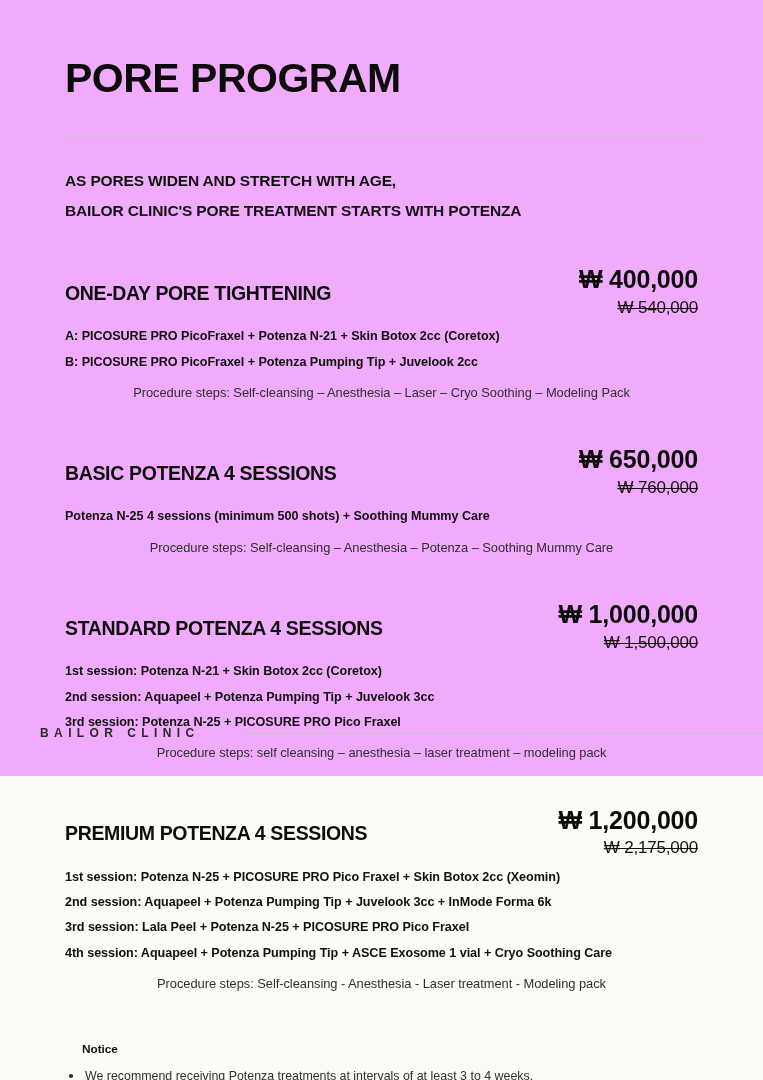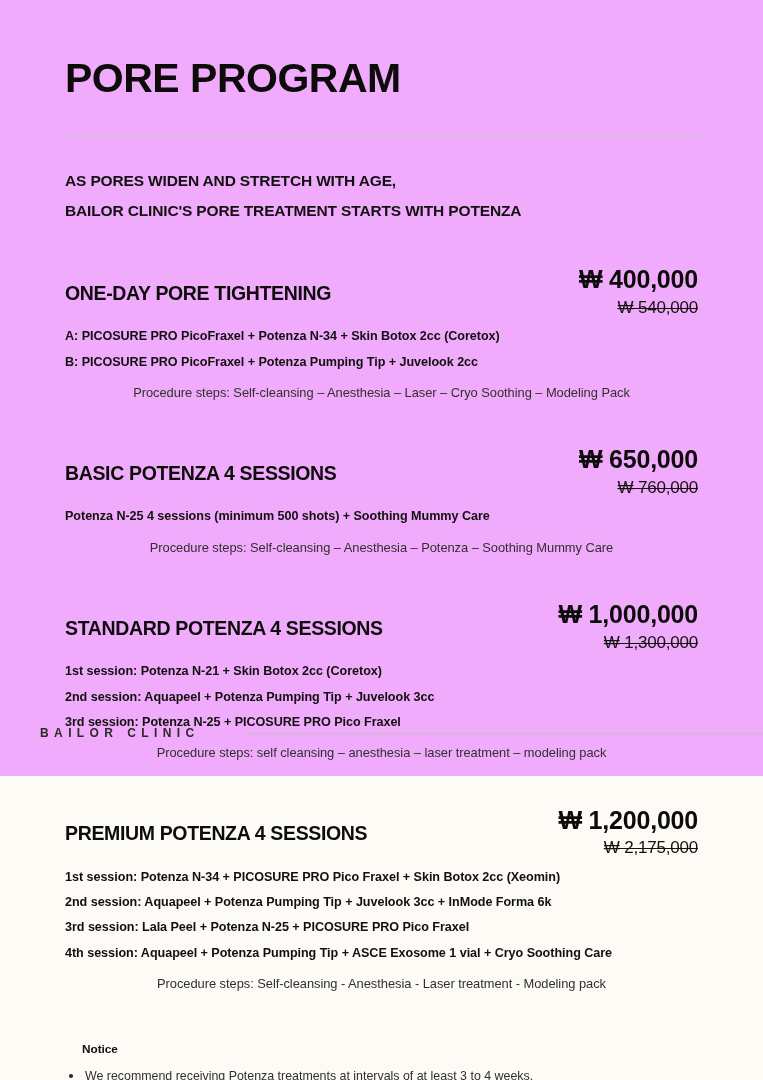--- a/index.html
+++ b/index.html
@@ -204,21 +204,21 @@
 
   <section class="program first">
     <div class="program-head">
       <div class="program-name">ONE-DAY PORE TIGHTENING</div>
       <div class="price-block">
         <div class="price-now">₩ 400,000</div>
         <div class="price-was">₩ 540,000</div>
       </div>
     </div>
     <div class="program-body">
-      <div class="detail-line">A: PICOSURE PRO PicoFraxel + Potenza N-34 + Skin Botox 2cc (Coretox)</div>
+      <div class="detail-line">A: PICOSURE PRO PicoFraxel + Potenza N-21 + Skin Botox 2cc (Coretox)</div>
       <div class="detail-line">B: PICOSURE PRO PicoFraxel + Potenza Pumping Tip + Juvelook 2cc</div>
       <div class="steps-line">Procedure steps: Self-cleansing – Anesthesia – Laser – Cryo Soothing – Modeling Pack</div>
     </div>
   </section>
 
   <section class="program">
     <div class="program-head">
       <div class="program-name">BASIC POTENZA 4 SESSIONS</div>
       <div class="price-block">
         <div class="price-now">₩ 650,000</div>
@@ -229,41 +229,41 @@
       <div class="detail-line">Potenza N-25 4 sessions (minimum 500 shots) + Soothing Mummy Care</div>
       <div class="steps-line">Procedure steps: Self-cleansing – Anesthesia – Potenza – Soothing Mummy Care</div>
     </div>
   </section>
 
   <section class="program">
     <div class="program-head">
       <div class="program-name">STANDARD POTENZA 4 SESSIONS</div>
       <div class="price-block">
         <div class="price-now">₩ 1,000,000</div>
-        <div class="price-was">₩ 1,300,000</div>
+        <div class="price-was">₩ 1,500,000</div>
       </div>
     </div>
     <div class="program-body">
       <div class="detail-line">1st session: Potenza N-21 + Skin Botox 2cc (Coretox)</div>
       <div class="detail-line">2nd session: Aquapeel + Potenza Pumping Tip + Juvelook 3cc</div>
       <div class="detail-line">3rd session: Potenza N-25 + PICOSURE PRO Pico Fraxel</div>
       <div class="steps-line">Procedure steps: self cleansing – anesthesia – laser treatment – modeling pack</div>
     </div>
   </section>
 
   <section class="program">
     <div class="program-head">
       <div class="program-name">PREMIUM POTENZA 4 SESSIONS</div>
       <div class="price-block">
         <div class="price-now">₩ 1,200,000</div>
         <div class="price-was">₩ 2,175,000</div>
       </div>
     </div>
     <div class="program-body">
-      <div class="detail-line">1st session: Potenza N-34 + PICOSURE PRO Pico Fraxel + Skin Botox 2cc (Xeomin)</div>
+      <div class="detail-line">1st session: Potenza N-25 + PICOSURE PRO Pico Fraxel + Skin Botox 2cc (Xeomin)</div>
       <div class="detail-line">2nd session: Aquapeel + Potenza Pumping Tip + Juvelook 3cc + InMode Forma 6k</div>
       <div class="detail-line">3rd session: Lala Peel + Potenza N-25 + PICOSURE PRO Pico Fraxel</div>
       <div class="detail-line">4th session: Aquapeel + Potenza Pumping Tip + ASCE Exosome 1 vial + Cryo Soothing Care</div>
       <div class="steps-line">Procedure steps: Self-cleansing - Anesthesia - Laser treatment - Modeling pack</div>
     </div>
   </section>
 
   <section class="notice">
     <div class="notice-title">Notice</div>
     <ul class="notice-list">

